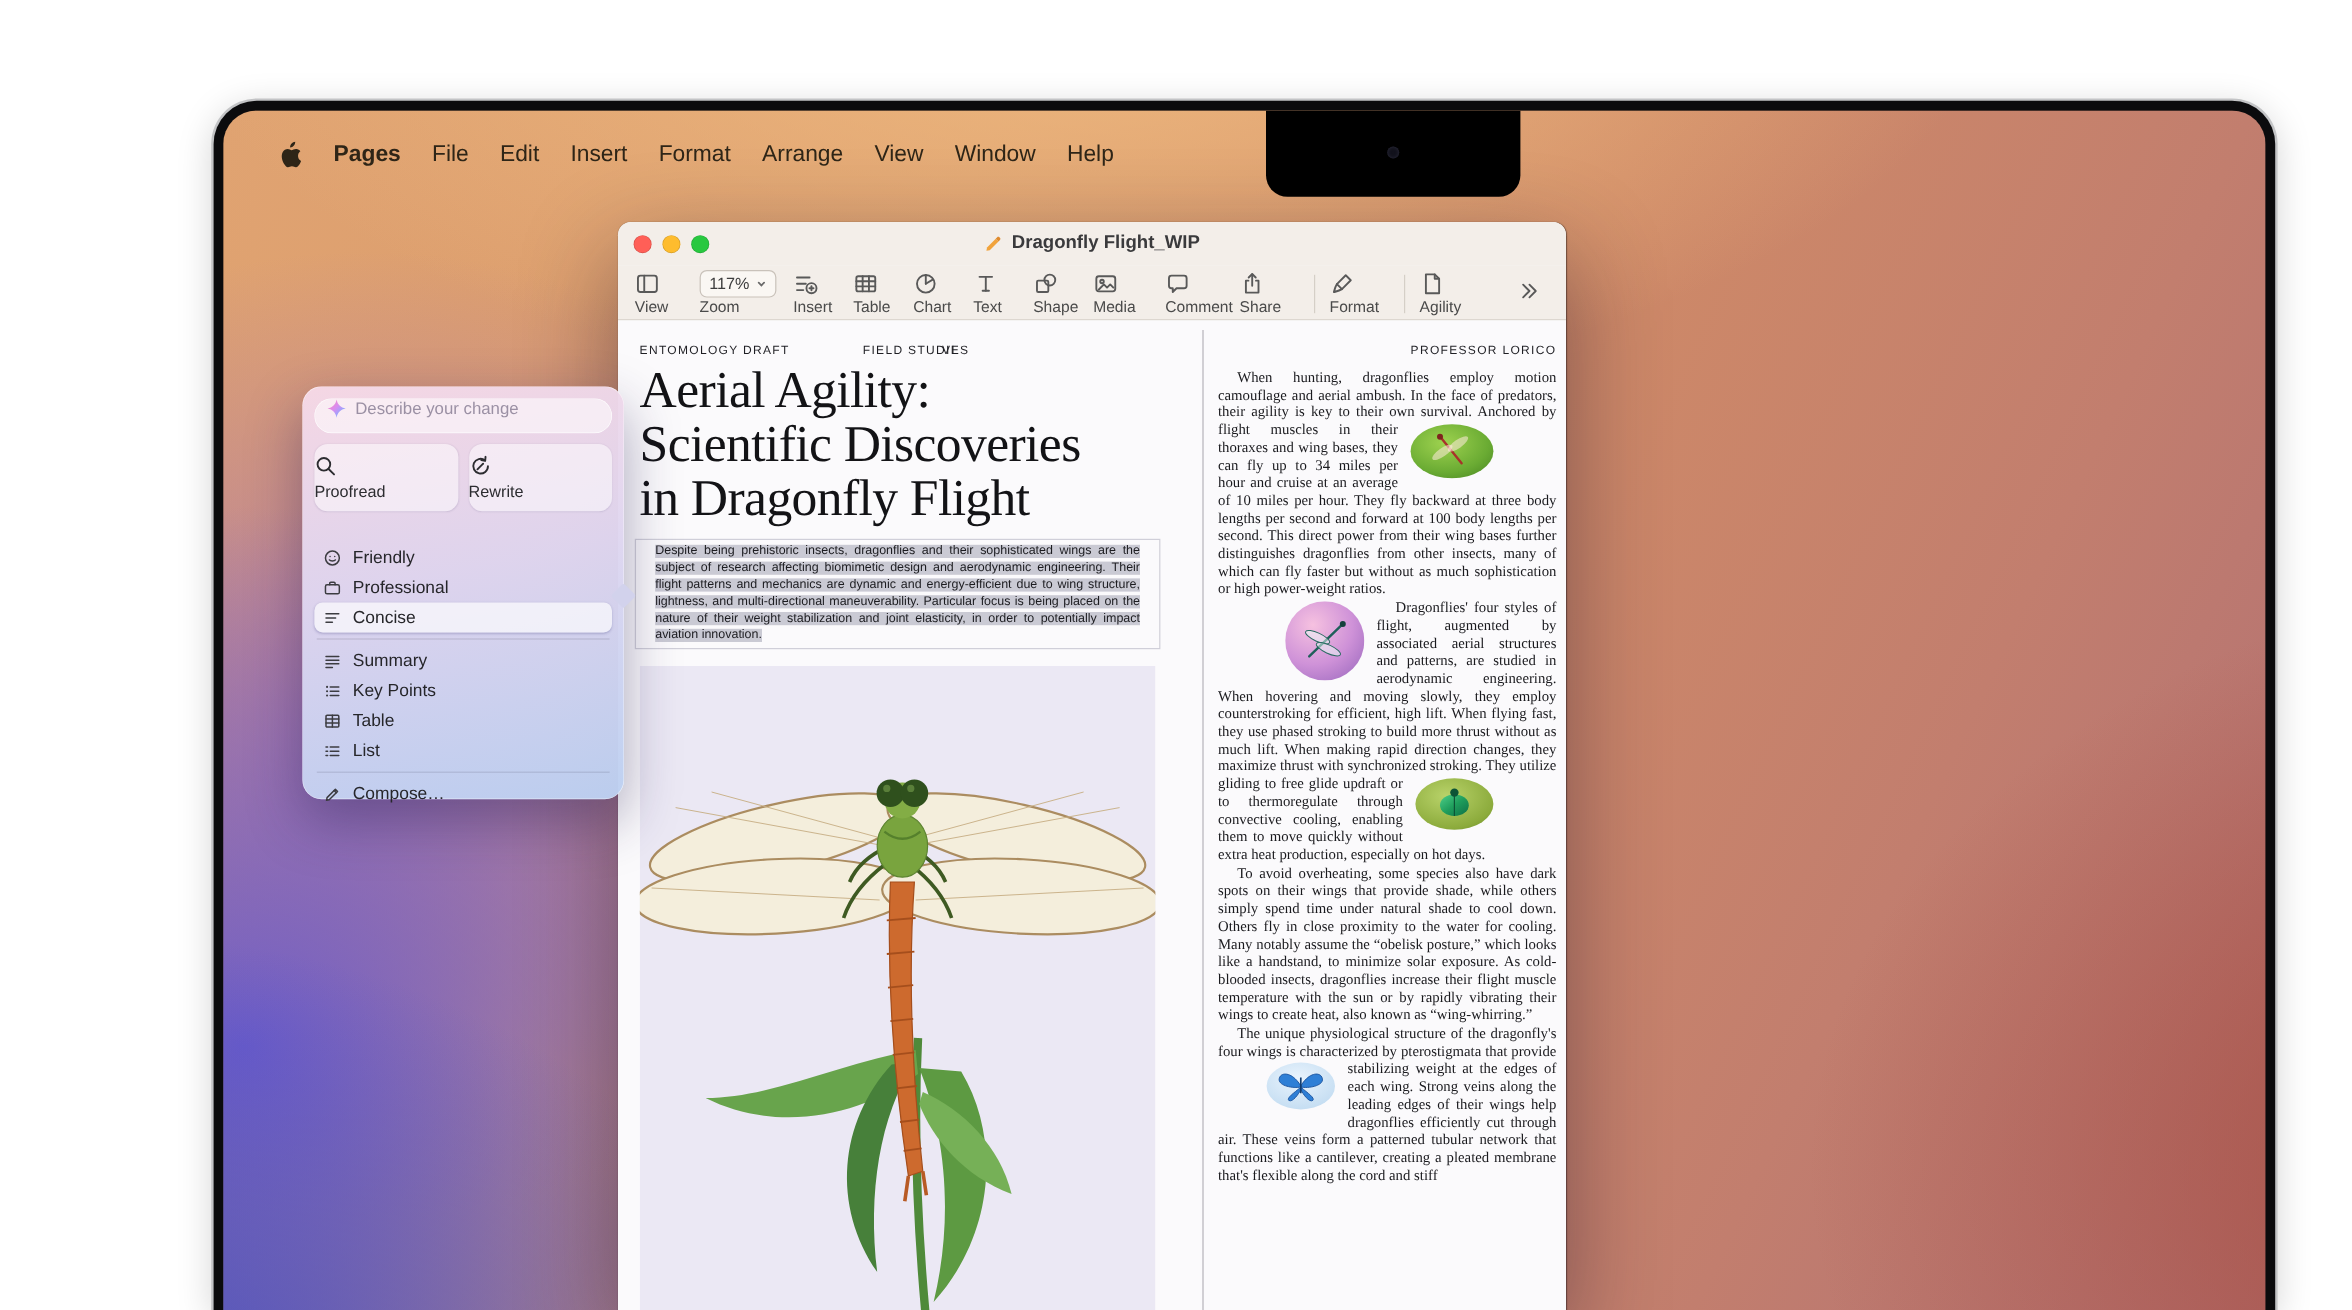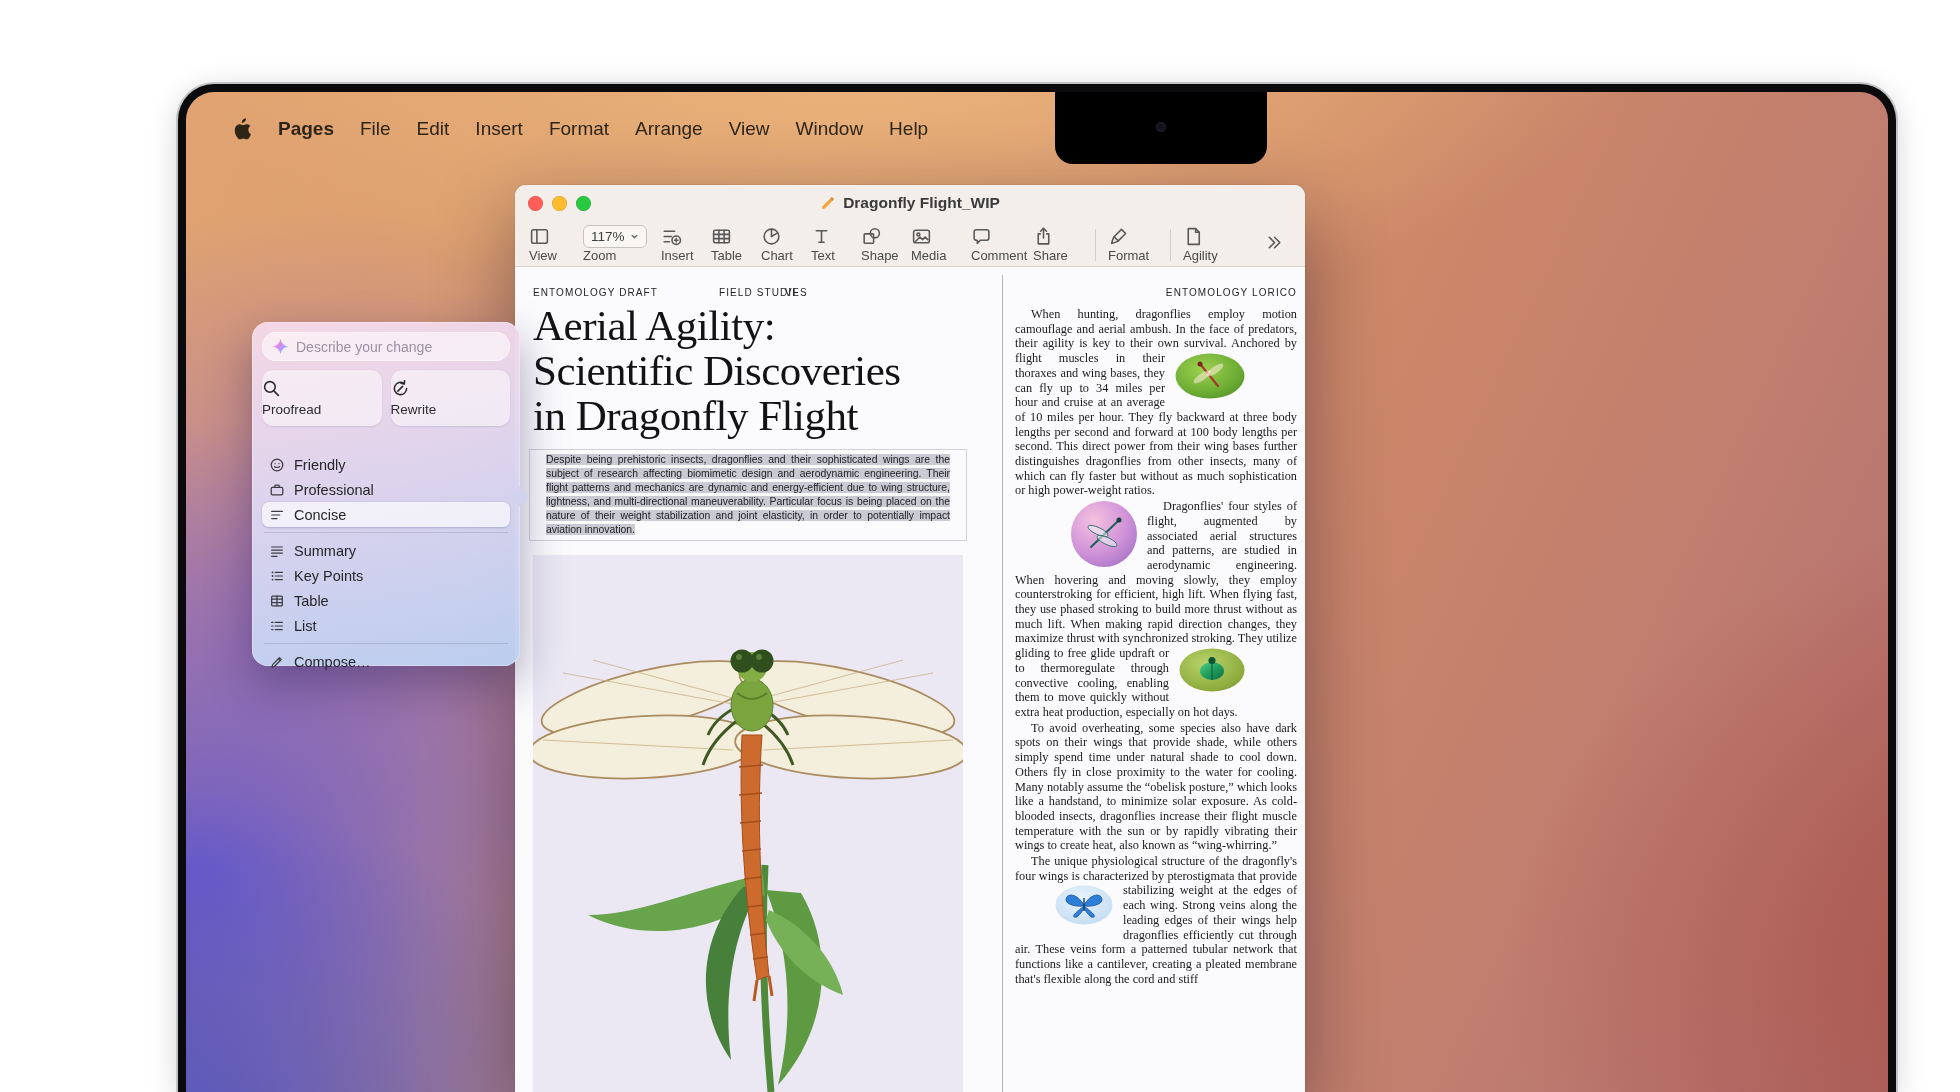--- a/index.html
+++ b/index.html
@@ -91,21 +91,21 @@
   .ph-beetle{width:66px;height:44px;margin:2px 52px 3px 10px}
   .ph-butterfly{width:58px;height:40px;margin:2px 10px 3px 40px}
 
   
   .popover{position:absolute;left:66px;top:230px;width:268px;height:344px;z-index:10;
     border-radius:16px;padding:10px;
     background:linear-gradient(168deg,rgba(246,217,231,.97) 0%,rgba(223,214,240,.97) 45%,rgba(188,208,241,.97) 100%);
     box-shadow:0 18px 45px rgba(35,25,80,.38),inset 0 0 0 .5px rgba(255,255,255,.55)}
   .pop-arrow{position:absolute;right:-7px;top:167px;width:15px;height:15px;background:#d2d2ec;
     transform:rotate(45deg);border-radius:2px}
-  .ai-input{display:flex;align-items:center;gap:7px;height:29px;border-radius:15px;
+  .ai-input{display:flex;align-items:flex-start;gap:7px;height:29px;border-radius:15px;
     background:rgba(255,255,255,.55);padding:0 10px;box-shadow:inset 0 0 0 .5px rgba(255,255,255,.85)}
   .ai-input .aiicon{width:17px;height:17px;display:flex}
   .ai-input .aiicon svg{width:17px;height:17px}
   .ai-input input{border:none;outline:none;background:transparent;font-size:14px;color:#3a3a3f;
     width:100%;font-family:inherit}
   .ai-input input::placeholder{color:#9b90a4}
   .actions{display:flex;gap:9px;margin-top:9px}
   .action-btn{flex:1;height:56px;border-radius:11px;background:rgba(255,255,255,.5);display:flex;
     flex-direction:column;justify-content:center;gap:4px;font-size:13.5px;
     color:#2c2c30;box-shadow:0 .5px 1.5px rgba(40,40,90,.12);cursor:default}
@@ -353,21 +353,21 @@
               <circle cx="229" cy="106" r="11.5" fill="#2f501d"></circle>
               <circle cx="206" cy="102" r="3" fill="#5a7f3a"></circle>
               <circle cx="226" cy="102" r="3" fill="#5a7f3a"></circle>
             </svg>
           </div>
         </div>
 
         <div class="colrule"></div>
 
         <div class="col-right">
-          <div class="byline">ENTOMOLOGY LORICO</div>
+          <div class="byline">PROFESSOR LORICO</div>
           <div class="bodytext">
               <p>When hunting, dragonflies employ motion camouflage and aerial ambush. In the face of predators, their agility is key to their own survival. Anchored <span class="inline-photo ph-green float-right">
                   <svg viewBox="0 0 70 46">
                     <defs>
                       <radialGradient id="pg1" cx="0.4" cy="0.35" r="0.9">
                         <stop offset="0" stop-color="#9ed24f"></stop>
                         <stop offset="0.6" stop-color="#6aab33"></stop>
                         <stop offset="1" stop-color="#43801f"></stop>
                       </radialGradient>
                     </defs>

